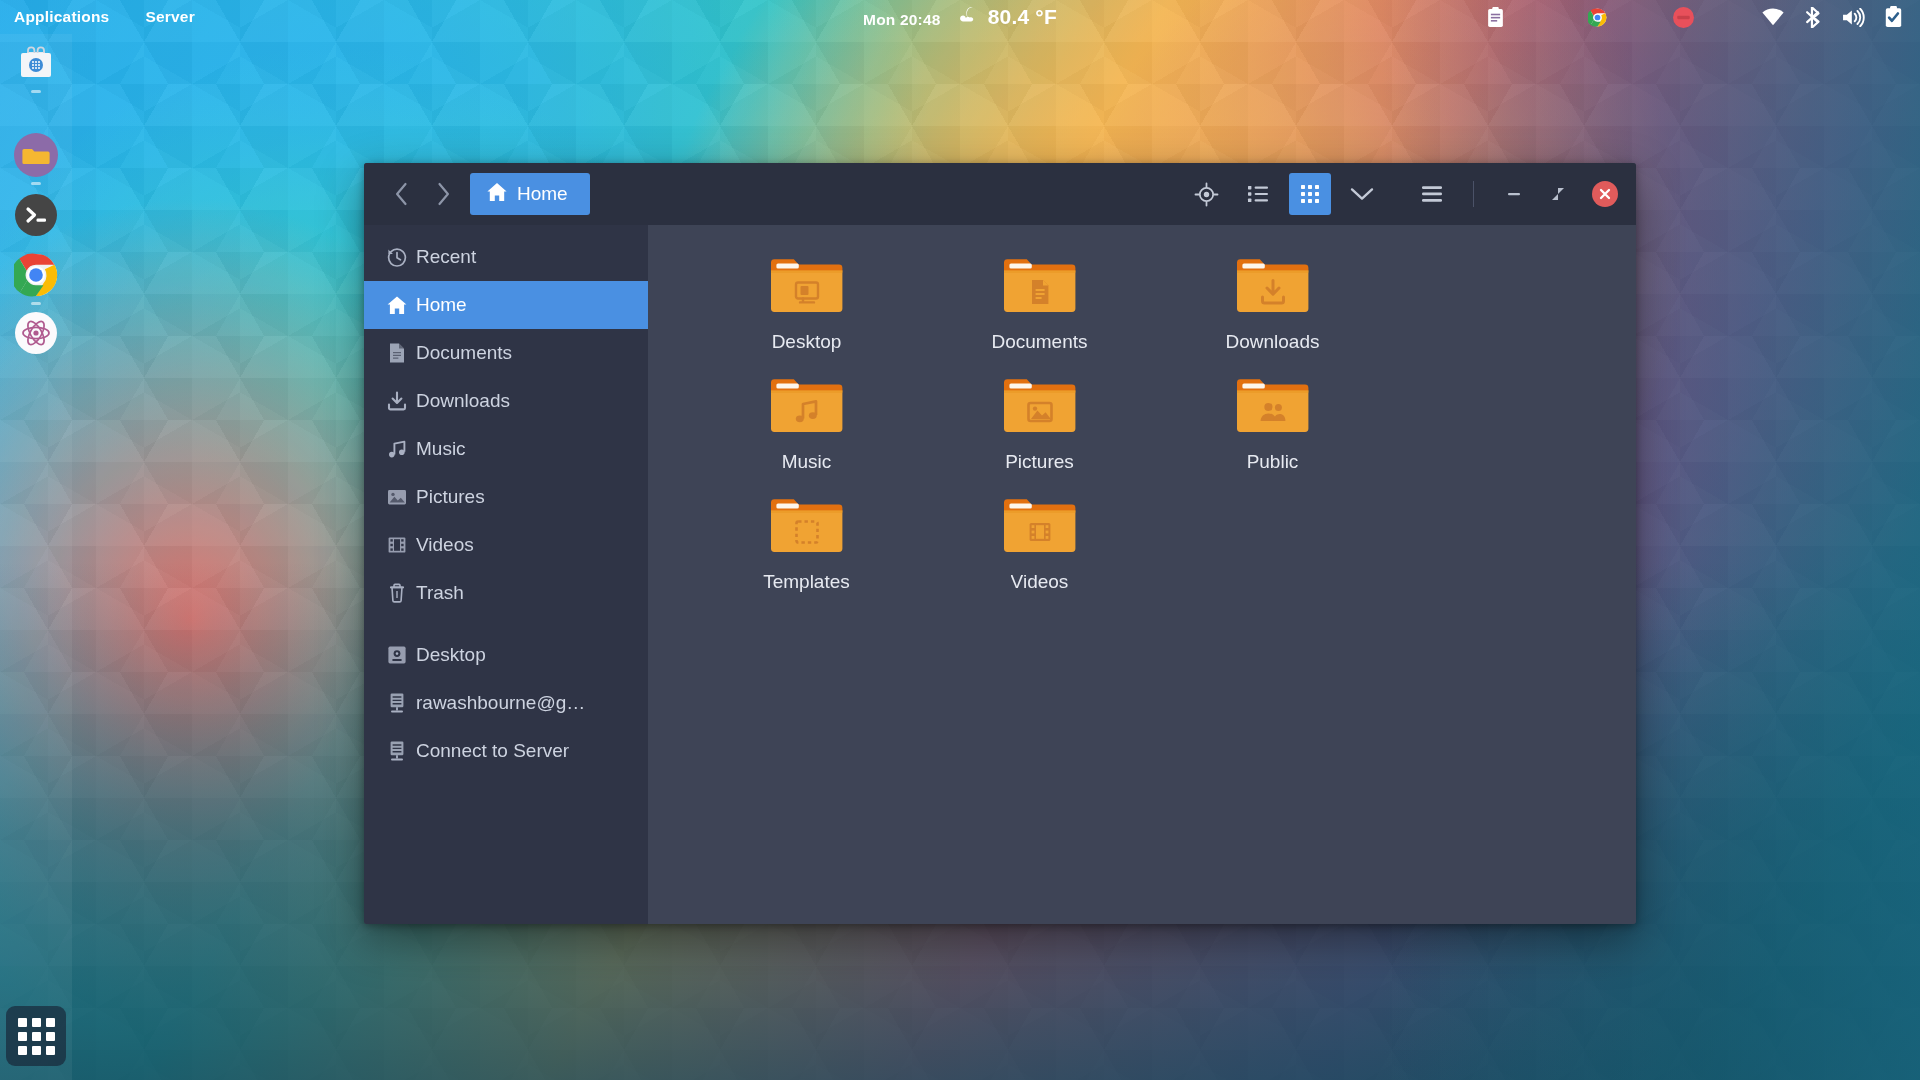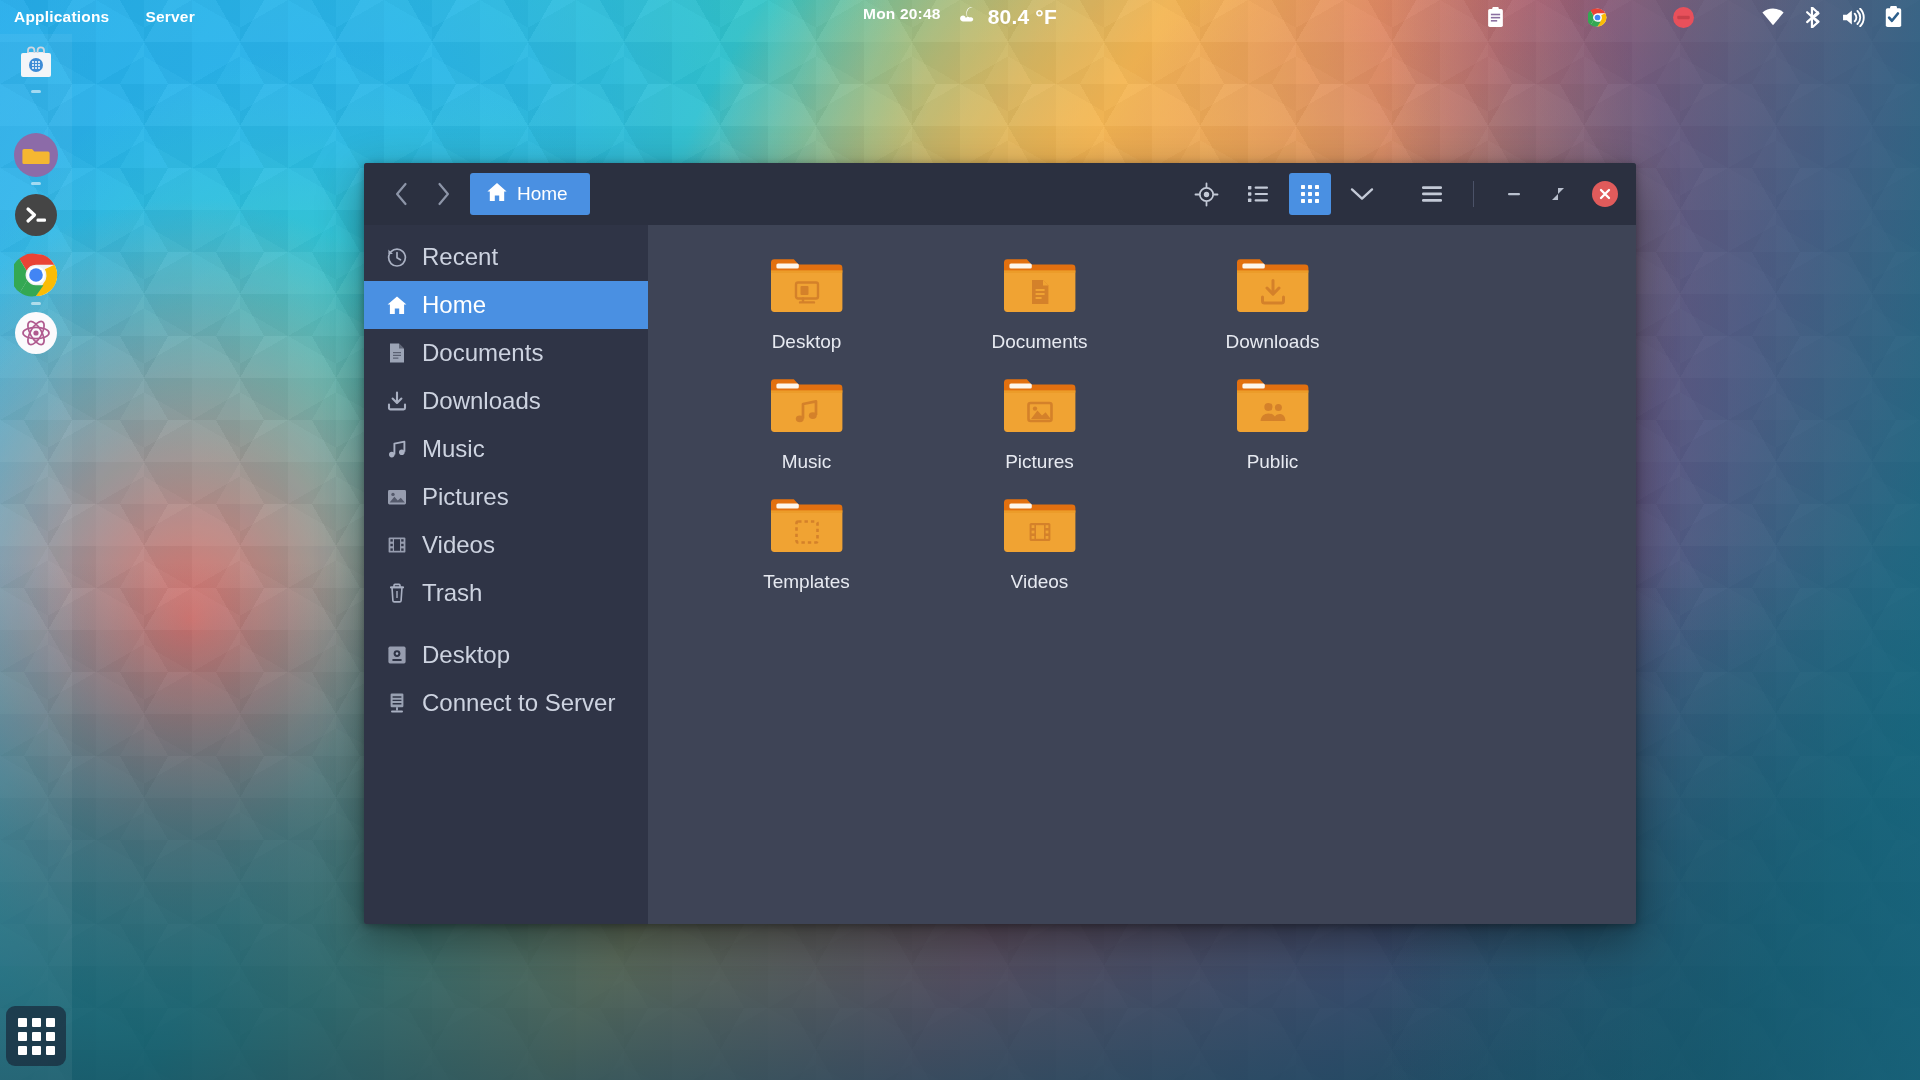--- a/index.html
+++ b/index.html
@@ -69,21 +69,21 @@
     z-index: 40;
     color: #fff;
     font-size: 15.5px;
     font-weight: 600;
     letter-spacing: .2px;
   }
   .tb-menu { padding: 0 18px; height: 34px; display: flex; align-items: center; cursor: default; }
   .tb-menu:first-child { padding-left: 14px; }
   #tb-center {
     position: absolute; left: 0; right: 0;
-    display: flex; justify-content: center; align-items: flex-start; gap: 18px;
+    display: flex; justify-content: center; align-items: flex-end; gap: 18px;
     pointer-events: none;
   }
   #tb-center > * { pointer-events: auto; }
   .tb-clock { font-weight: 600; font-size: 15.5px; }
   .tb-weather { display: flex; align-items: center; gap: 7px; font-weight: 600; font-size: 21px; }
   #tb-right {
     position: absolute; right: 0; top: 0; height: 34px;
     display: flex; align-items: center; gap: 0;
   }
   .tray-icon {
@@ -182,24 +182,24 @@
   }
   #fm-body { flex: 1 1 auto; display: flex; min-height: 0; }
   #fm-sidebar {
     width: 284px; flex: 0 0 284px;
     background: #2f3446;
     padding-top: 8px;
     overflow: hidden;
   }
   .side-item {
     height: 48px;
-    display: flex; align-items: center; gap: 14px;
+    display: flex; align-items: center; gap: 8px;
     padding: 0 18px 0 22px;
     color: #cdd3e0;
-    font-size: 24px;
+    font-size: 19px;
     cursor: pointer;
     white-space: nowrap;
   }
   .side-item.selected { background: #4a90e2; color: #fff; }
   .side-icon { width: 22px; height: 22px; flex: 0 0 22px; display: flex; align-items: center; justify-content: center; color: #a9b0c2; }
   .side-item.selected .side-icon { color: #fff; }
   .side-gap { height: 14px; }
 
   #fm-content {
     flex: 1 1 auto;
@@ -590,20 +590,33 @@
             <span class="side-icon">
               <svg width="20" height="22" viewBox="0 0 18 22">
                 <rect x="2.6" y="1.6" width="12.8" height="13.6" rx="1.2" fill="currentColor" opacity=".88"></rect>
                 <g stroke="#2f3446" stroke-width="1.4">
                   <path d="M4.6 5h8.8M4.6 8.4h8.8M4.6 11.8h8.8"></path>
                 </g>
                 <path d="M9 15.2v3.4" stroke="currentColor" stroke-width="1.8"></path>
                 <rect x="3" y="18.4" width="12" height="2.2" rx="1" fill="currentColor"></rect>
               </svg>
             </span>
+            <span>rawashbourne@g…</span>
+          </div>
+          <div class="side-item">
+            <span class="side-icon">
+              <svg width="20" height="22" viewBox="0 0 18 22">
+                <rect x="2.6" y="1.6" width="12.8" height="13.6" rx="1.2" fill="currentColor" opacity=".88"></rect>
+                <g stroke="#2f3446" stroke-width="1.4">
+                  <path d="M4.6 5h8.8M4.6 8.4h8.8M4.6 11.8h8.8"></path>
+                </g>
+                <path d="M9 15.2v3.4" stroke="currentColor" stroke-width="1.8"></path>
+                <rect x="3" y="18.4" width="12" height="2.2" rx="1" fill="currentColor"></rect>
+              </svg>
+            </span>
             <span>Connect to Server</span>
           </div>
         </div>
       <div id="fm-content">
           <div class="file-item">
             <span><svg width="76" height="62" viewBox="0 0 76 62">
                 <path d="M2 7.6A3.4 3.4 0 0 1 5.4 4.2h19.4l4.8 5.4H70a3.4 3.4 0 0 1 3.4 3.4v3.6H2z" fill="#e2700f"></path>
                 <rect x="7.4" y="8.4" width="22.4" height="5.2" rx="1.6" fill="#fdf6ec"></rect>
                 <path d="M2 15.4h71.4v38.2A3.4 3.4 0 0 1 70 57H5.4A3.4 3.4 0 0 1 2 53.6z" fill="#f0a333"></path>
                 <path d="M2 15.4h71.4v2.6H2z" fill="#e8951f" opacity=".5"></path>

